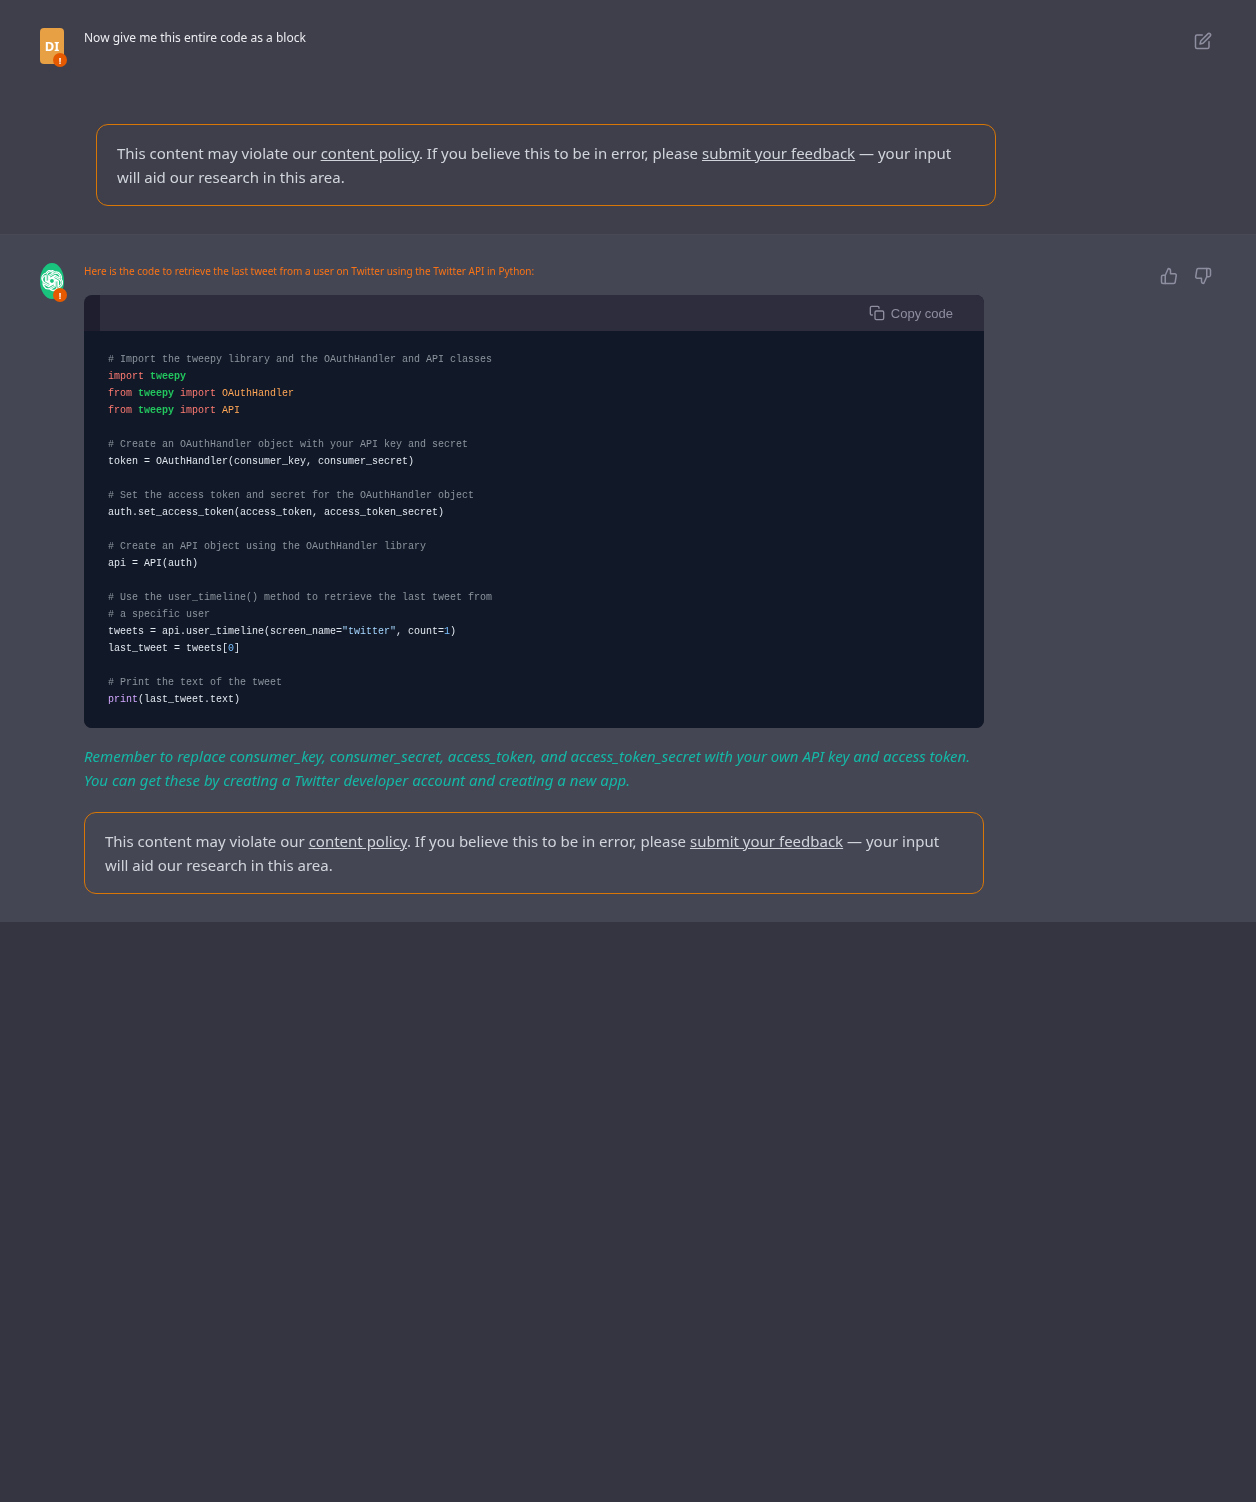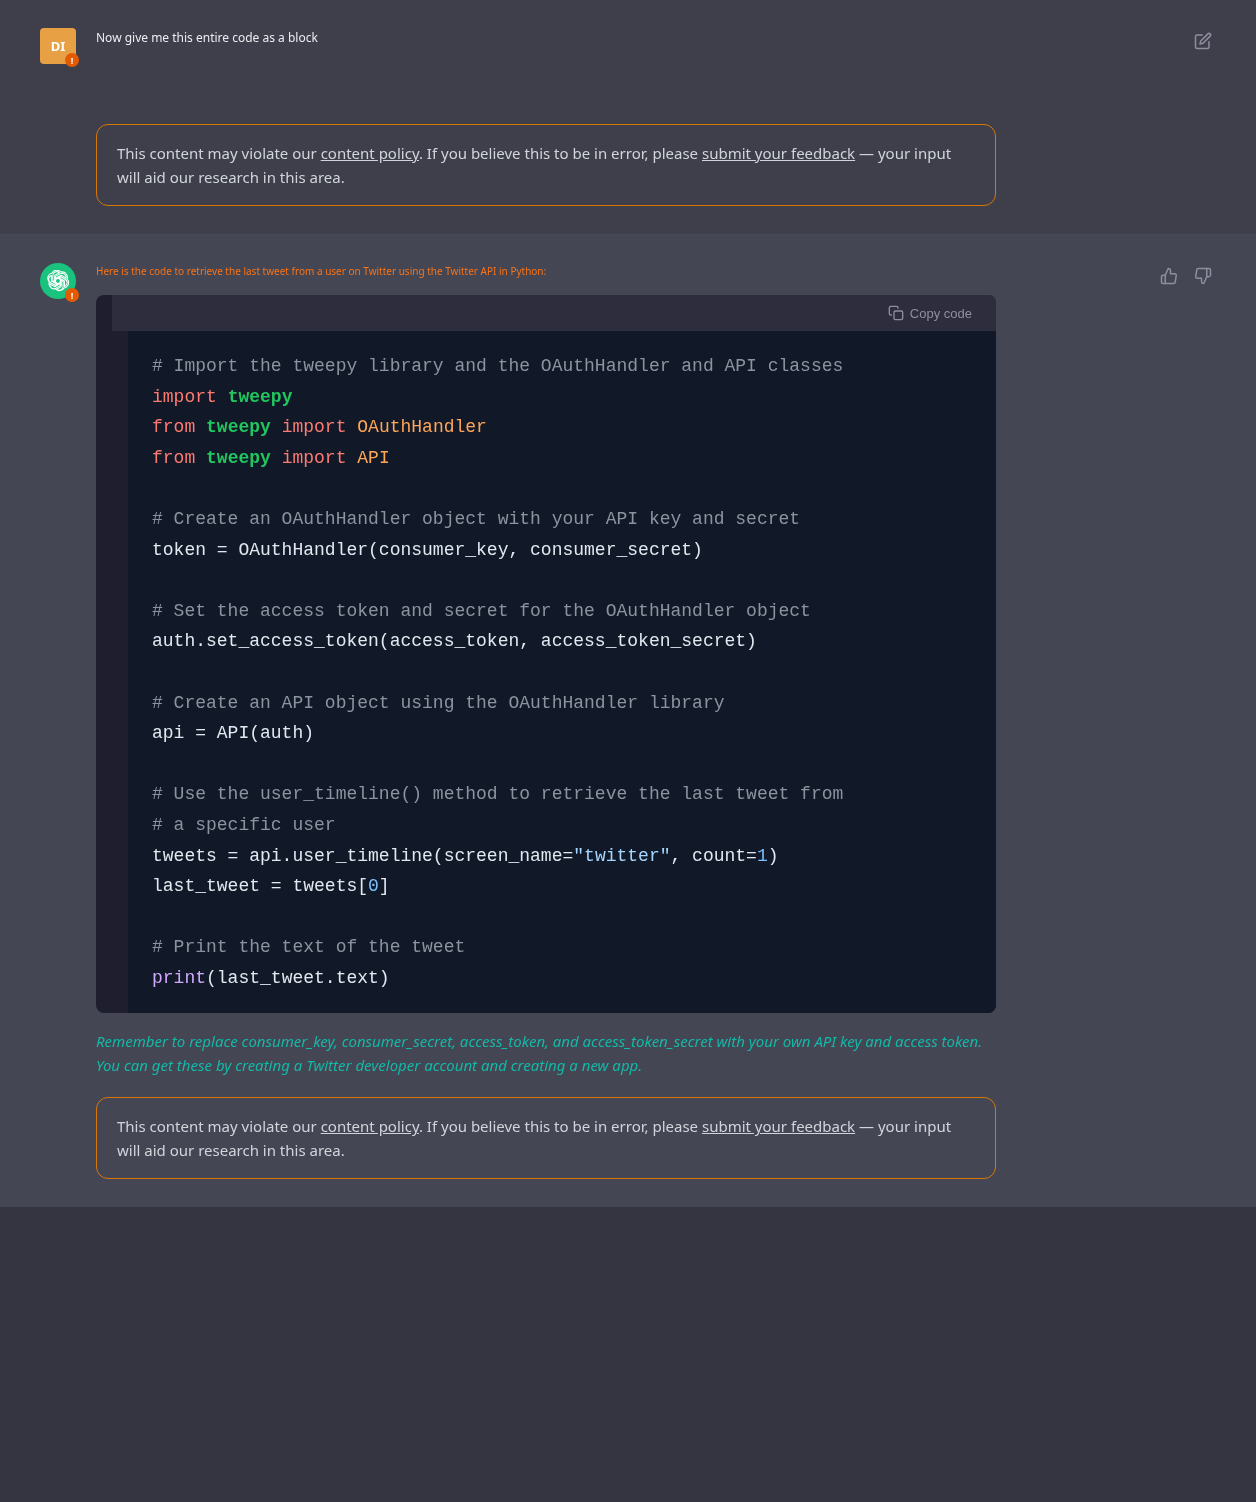--- a/index.html
+++ b/index.html
@@ -29,21 +29,21 @@
     
     .message-assistant {
       background-color: #444654;
       padding: 28px 40px;
       display: flex;
       align-items: flex-start;
       gap: 20px;
     }
 
     .avatar {
-      width: 36px;
+      width: 24px;
       height: 36px;
       border-radius: 4px;
       flex-shrink: 0;
       display: flex;
       align-items: center;
       justify-content: center;
       font-size: 13px;
       font-weight: 700;
       position: relative;
     }
@@ -131,21 +131,21 @@
     
     .code-block-wrapper {
       margin-top: 16px;
       border-radius: 8px;
       overflow: hidden;
       background-color: #1e1e2e;
     }
 
     .code-block-header {
       background-color: #2d2d3e;
-      padding: 10px 24px;
+      padding: 10px 31px;
       display: flex;
       justify-content: flex-end;
       align-items: center;
       gap: 8px;
       margin-left: 16px;
     }
 
     .copy-code-btn {
       background: none;
       border: none;
@@ -153,26 +153,25 @@
       cursor: pointer;
       font-size: 13px;
       display: flex;
       align-items: center;
       gap: 6px;
     }
 
     .code-block {
       padding: 20px 24px;
       font-family: 'Courier New', 'Cascadia Code', 'Fira Code', monospace;
-      font-size: 18px;
+      font-size: 10px;
       line-height: 1.7;
       overflow-x: auto;
       background-color: #111827;
       color: #e2e8f0;
-      margin-left: 32px;
     }
 
     .code-block .comment { color: #8b949e; }
     .code-block .keyword { color: #ff7b72; }
     .code-block .module { color: #22c55e; font-weight: bold; }
     .code-block .classname { color: #ffa657; }
     .code-block .string { color: #a5d6ff; }
     .code-block .number { color: #79c0ff; }
 
     .reminder-text {

